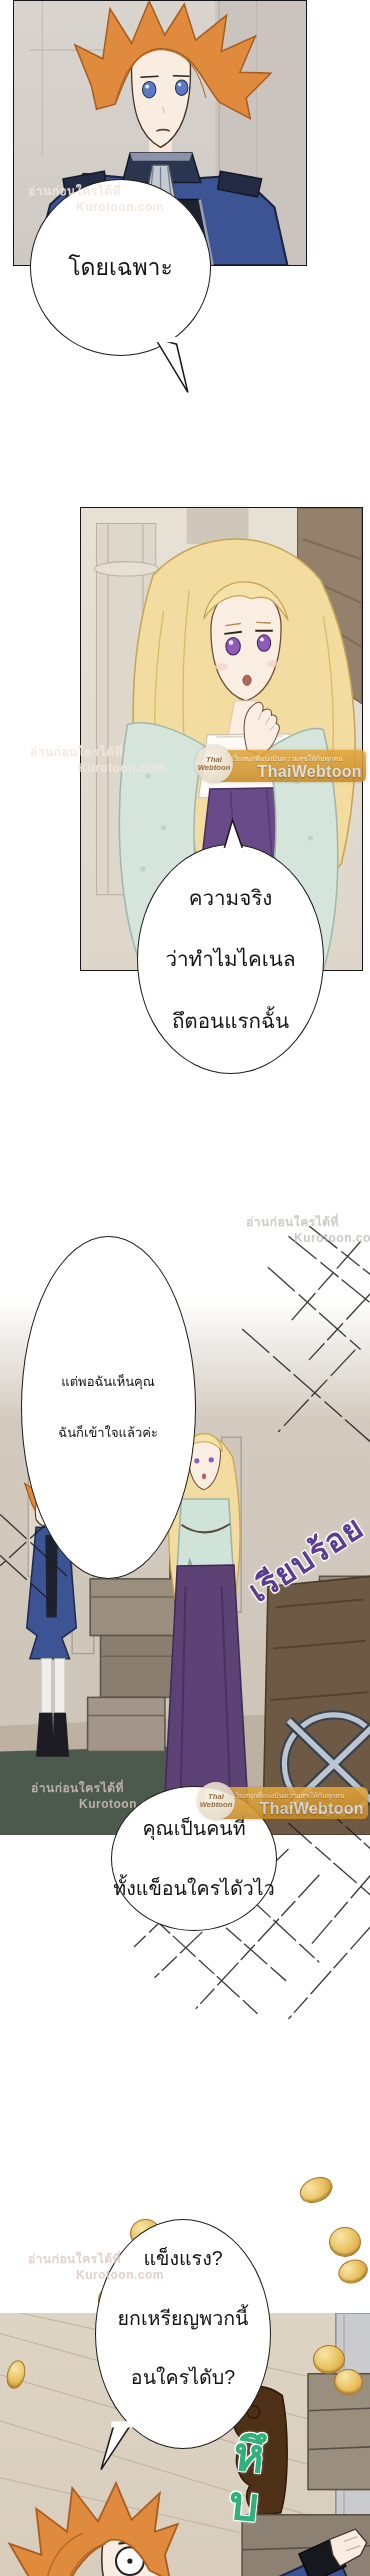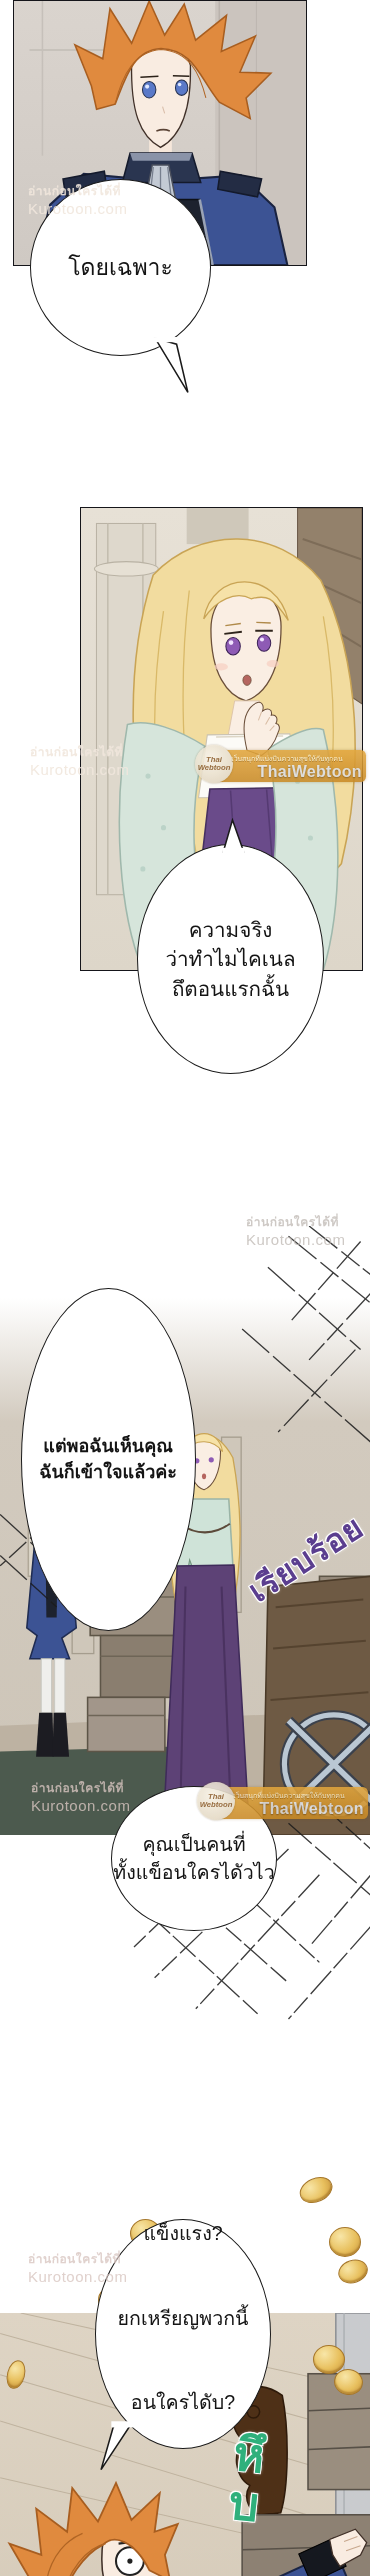--- a/index.html
+++ b/index.html
@@ -4,27 +4,27 @@
 <style>
   html,body{margin:0;padding:0;background:#ffffff;}
   body{font-family:"Liberation Sans","DejaVu Sans",sans-serif;}
   #strip{position:relative;width:371px;height:4082px;margin:0 auto;background:#ffffff;overflow:hidden;}
 
   .panel{position:absolute;overflow:hidden;}
   .framed{border:1.5px solid #15151a;}
 
   .bubble{position:absolute;background:#ffffff;border:1.5px solid #1a1a1a;border-radius:50%;
           display:flex;flex-direction:column;align-items:center;justify-content:center;
-          text-align:center;color:#141414;z-index:40;}
+          text-align:center;color:#141414;z-index:40;gap:32px;}
   .bubble span{display:block;white-space:nowrap;line-height:1.42;}
   .tail{position:absolute;z-index:41;}
 
   .wm{position:absolute;z-index:60;text-align:left;pointer-events:none;}
   .wm .l1{font-size:12px;font-weight:bold;letter-spacing:0.5px;}
-  .wm .l2{font-size:15px;font-weight:normal;letter-spacing:0.5px;}
+  .wm .l2{font-size:12px;font-weight:bold;letter-spacing:0.5px;margin-left:48px;}
   .wm.light{color:rgba(240,229,219,0.85);text-shadow:0 0 1px rgba(255,255,255,0.25);}
   .wm.grey{color:rgba(190,183,178,0.75);}
   .wm.pink{color:rgba(216,198,192,0.8);}
 
   .badge{position:absolute;z-index:61;width:187px;height:40px;opacity:0.88;}
   .badge .band{position:absolute;left:28px;top:5.2px;right:0;bottom:3.1px;background:linear-gradient(#e2a63d,#c98a26);
                border-radius:5.2px;box-shadow:0 0 3.1px rgba(120,80,10,.35);}
   .badge .logo{position:absolute;left:16px;top:0;width:38px;height:38px;border-radius:50%;
                background:radial-gradient(circle at 40% 35%,#f7f1e4,#e4d9c4 70%,#cdbfa4);
                display:flex;align-items:center;justify-content:center;color:#8a5a28;
@@ -257,21 +257,21 @@
         <ellipse cx="396" cy="346" rx="4" ry="5.5" fill="#b5655f"></ellipse>
         <path d="M352,390 L444,390 L452,520 L344,520 Z" fill="#cfe3d8" stroke="#9ab4a7" stroke-width="3"></path>
         <path d="M352,440 C380,460 416,460 446,438" fill="none" stroke="#5c4a3a" stroke-width="4"></path>
         <path d="M368,508 L380,540 L360,552 Z" fill="#9fc3b4" stroke="#74957f" stroke-width="2"></path>
         <path d="M344,520 L454,518 L482,1000 L318,1005 Z" fill="#5d4276" stroke="#3f2b5a" stroke-width="3"></path>
         <path d="M360,560 L350,990 M430,560 L448,995" stroke="#4a3260" stroke-width="4"></path>
       </g>
     </svg>
   </div>
 
-  <div class="bubble" style="left:20.6px;top:1288px;width:173px;height:341px;font-size:18px;font-weight:bold;">
+  <div class="bubble" style="left:20.6px;top:1236px;width:173px;height:341px;font-size:13px;">
     <span>แต่พอฉันเห็นคุณ</span>
     <span>ฉันก็เข้าใจแล้วค่ะ</span>
   </div>
 
   <div class="sfx" id="sfx-neat">เรียบร้อย</div>
 
   <div class="wm pink" style="left:31px;top:1778px;z-index:45;">
     <div class="l1">อ่านก่อนใครได้ที่</div>
     <div class="l2">Kurotoon.com</div>
   </div>
@@ -353,21 +353,21 @@
       <path d="M60,520 L18,448 L80,470 L70,380 L130,425 L140,340 L190,405 L225,330 L255,402 L310,350 L300,425 L345,410 L320,470 L330,520 L290,500 C260,440 220,430 200,450 C160,470 130,520 120,560 L80,560 Z" fill="#e08a3e" stroke="#a85e20" stroke-width="3.5"></path>
       <path d="M120,560 C130,500 170,455 205,448 M90,520 C100,470 130,440 160,428" fill="none" stroke="#b06524" stroke-width="2.5"></path>
     </svg>
   </div>
 
   <div class="sfx" id="sfx-grunt">
     <div>หึ</div>
     <div>บ</div>
   </div>
 
-  <div class="bubble" style="left:95px;top:2219px;width:176px;height:230px;font-size:19.6px;padding-bottom:31px;box-sizing:border-box;justify-content:space-between;">
+  <div class="bubble" style="left:95px;top:2219px;width:176px;height:230px;font-size:19.6px;padding-bottom:31px;box-sizing:border-box;">
     <span>แข็งแรง?</span>
     <span>ยกเหรียญพวกนี้</span>
     <span>อนใครไดับ?</span>
   </div>
   <svg class="tail" style="left:99px;top:2421px;" width="36" height="52" viewBox="0 0 70 100">
     <polygon points="62,6 28,10 4,94" fill="#ffffff" stroke="#1a1a1a" stroke-width="3"></polygon>
     <rect x="24" y="0" width="44" height="12" fill="#ffffff"></rect>
   </svg>
 
 </div>

